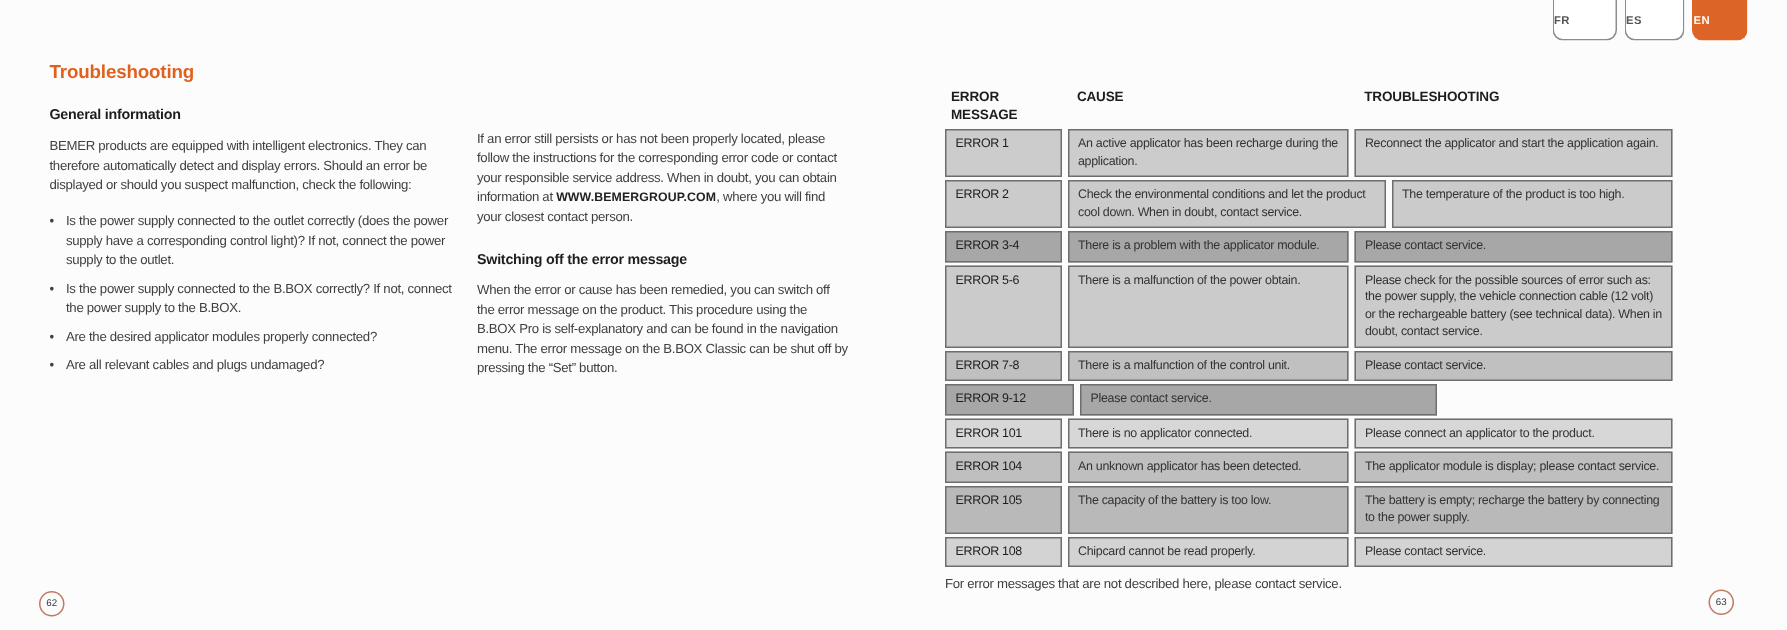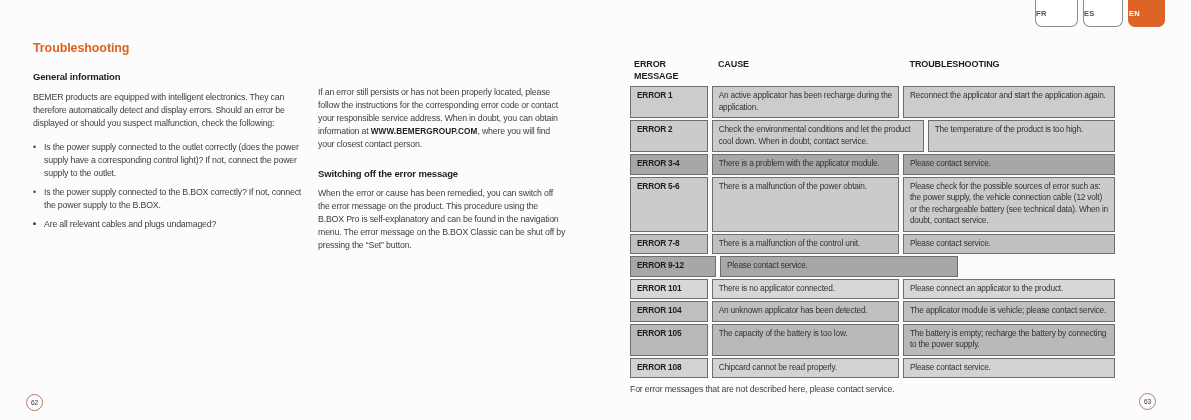--- a/index.html
+++ b/index.html
@@ -40,21 +40,21 @@
   .thead{display:flex;gap:4px;font-weight:bold;font-size:9px;color:#1d1d1d;
     letter-spacing:-.1px;margin-bottom:4px;}
   .thead .h1{width:86px;padding-left:4px;box-sizing:border-box;}
   .thead .h2{width:210px;padding-left:7px;box-sizing:border-box;}
   .thead .h3{width:238px;padding-left:7px;box-sizing:border-box;}
   .trow{display:flex;gap:4px;margin-bottom:2px;}
   .cell{
     box-sizing:border-box;border:1px solid #6e6e6e;background:#ccc;
     padding:3px 6px 4px 6px;
   }
-  .cell.c-err{width:86px;font-weight:bold;color:#1d1d1d;}
+  .cell.c-err{width:86px;font-weight:normal;color:#1d1d1d;}
   .cell.c-cause{width:210px;}
   .cell.c-ts{width:238px;}
   .tfoot{margin-top:6px;font-size:8.8px;color:#3f3f3f;}
   
   .pageno{
     position:absolute;width:15px;height:15px;border-radius:50%;
     border:1px solid #c07a5f;display:flex;align-items:center;justify-content:center;
     font-size:6.5px;color:#333;background:#fcfcfc;
   }
   .pageno.left{left:26px;top:394px;}
@@ -83,20 +83,21 @@
           <span>Is the power supply connected to the outlet correctly (does the power supply have a corresponding control light)? If not, connect the power supply to the outlet.</span>
         </li>
 
         <li>
           <span class="dot">•</span>
           <span>Is the power supply connected to the B.BOX correctly? If not, connect the power supply to the B.BOX.</span>
         </li>
 
         <li>
           <span class="dot">•</span>
+          <span>Are the desired applicator modules properly connected?</span>
         </li>
 
         <li>
           <span class="dot">•</span>
           <span>Are all relevant cables and plugs undamaged?</span>
         </li>
       </ul>
   </div>
 
   <div class="col col-mid">
@@ -152,21 +153,21 @@
 
         <div class="trow">
           <div class="cell c-err" style="background: rgb(215, 215, 215);">ERROR 101</div>
           <div class="cell c-cause" style="background: rgb(215, 215, 215);">There is no applicator connected.</div>
           <div class="cell c-ts" style="background: rgb(215, 215, 215);">Please connect an applicator to the product.</div>
         </div>
 
         <div class="trow">
           <div class="cell c-err" style="background: rgb(191, 191, 191);">ERROR 104</div>
           <div class="cell c-cause" style="background: rgb(191, 191, 191);">An unknown applicator has been detected.</div>
-          <div class="cell c-ts" style="background: rgb(191, 191, 191);">The applicator module is vehicle; please contact service.</div>
+          <div class="cell c-ts" style="background: rgb(191, 191, 191);">The applicator module is display; please contact service.</div>
         </div>
 
         <div class="trow">
           <div class="cell c-err" style="background: rgb(185, 185, 185);">ERROR 105</div>
           <div class="cell c-cause" style="background: rgb(185, 185, 185);">The capacity of the battery is too low.</div>
           <div class="cell c-ts" style="background: rgb(185, 185, 185);">The battery is empty; recharge the battery by connecting to the power supply.</div>
         </div>
 
         <div class="trow">
           <div class="cell c-err" style="background: rgb(211, 211, 211);">ERROR 108</div>

